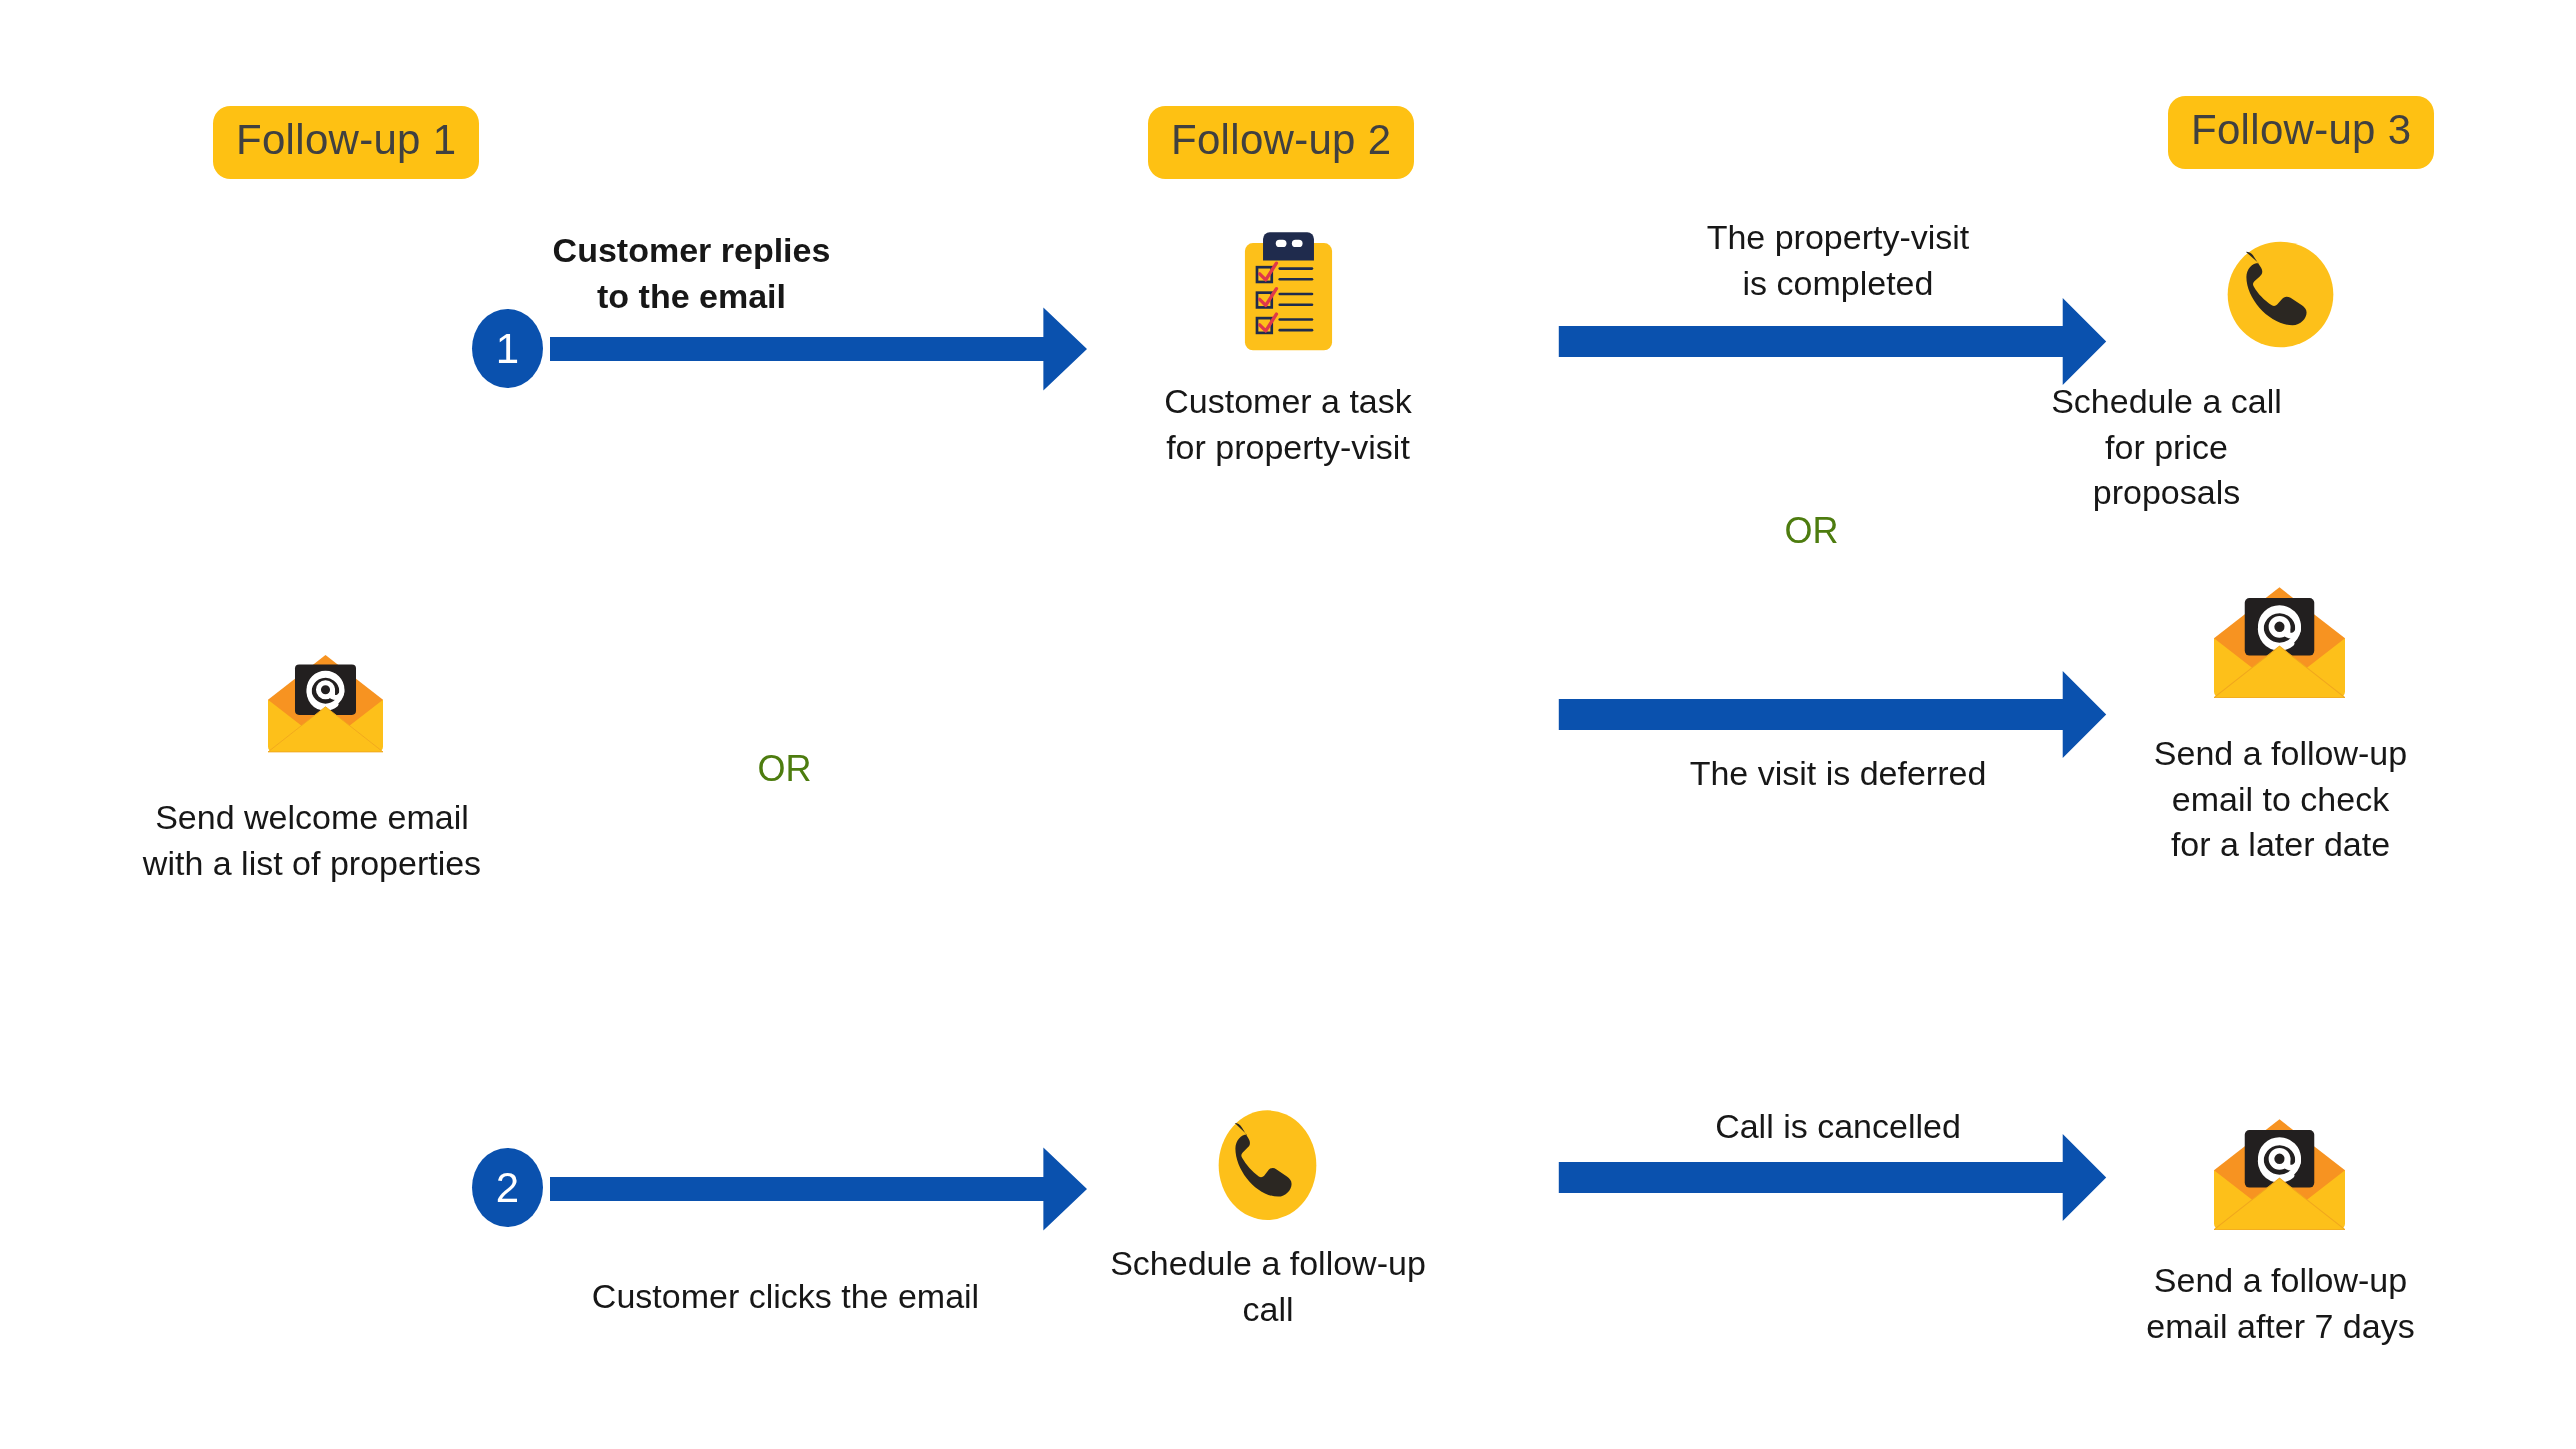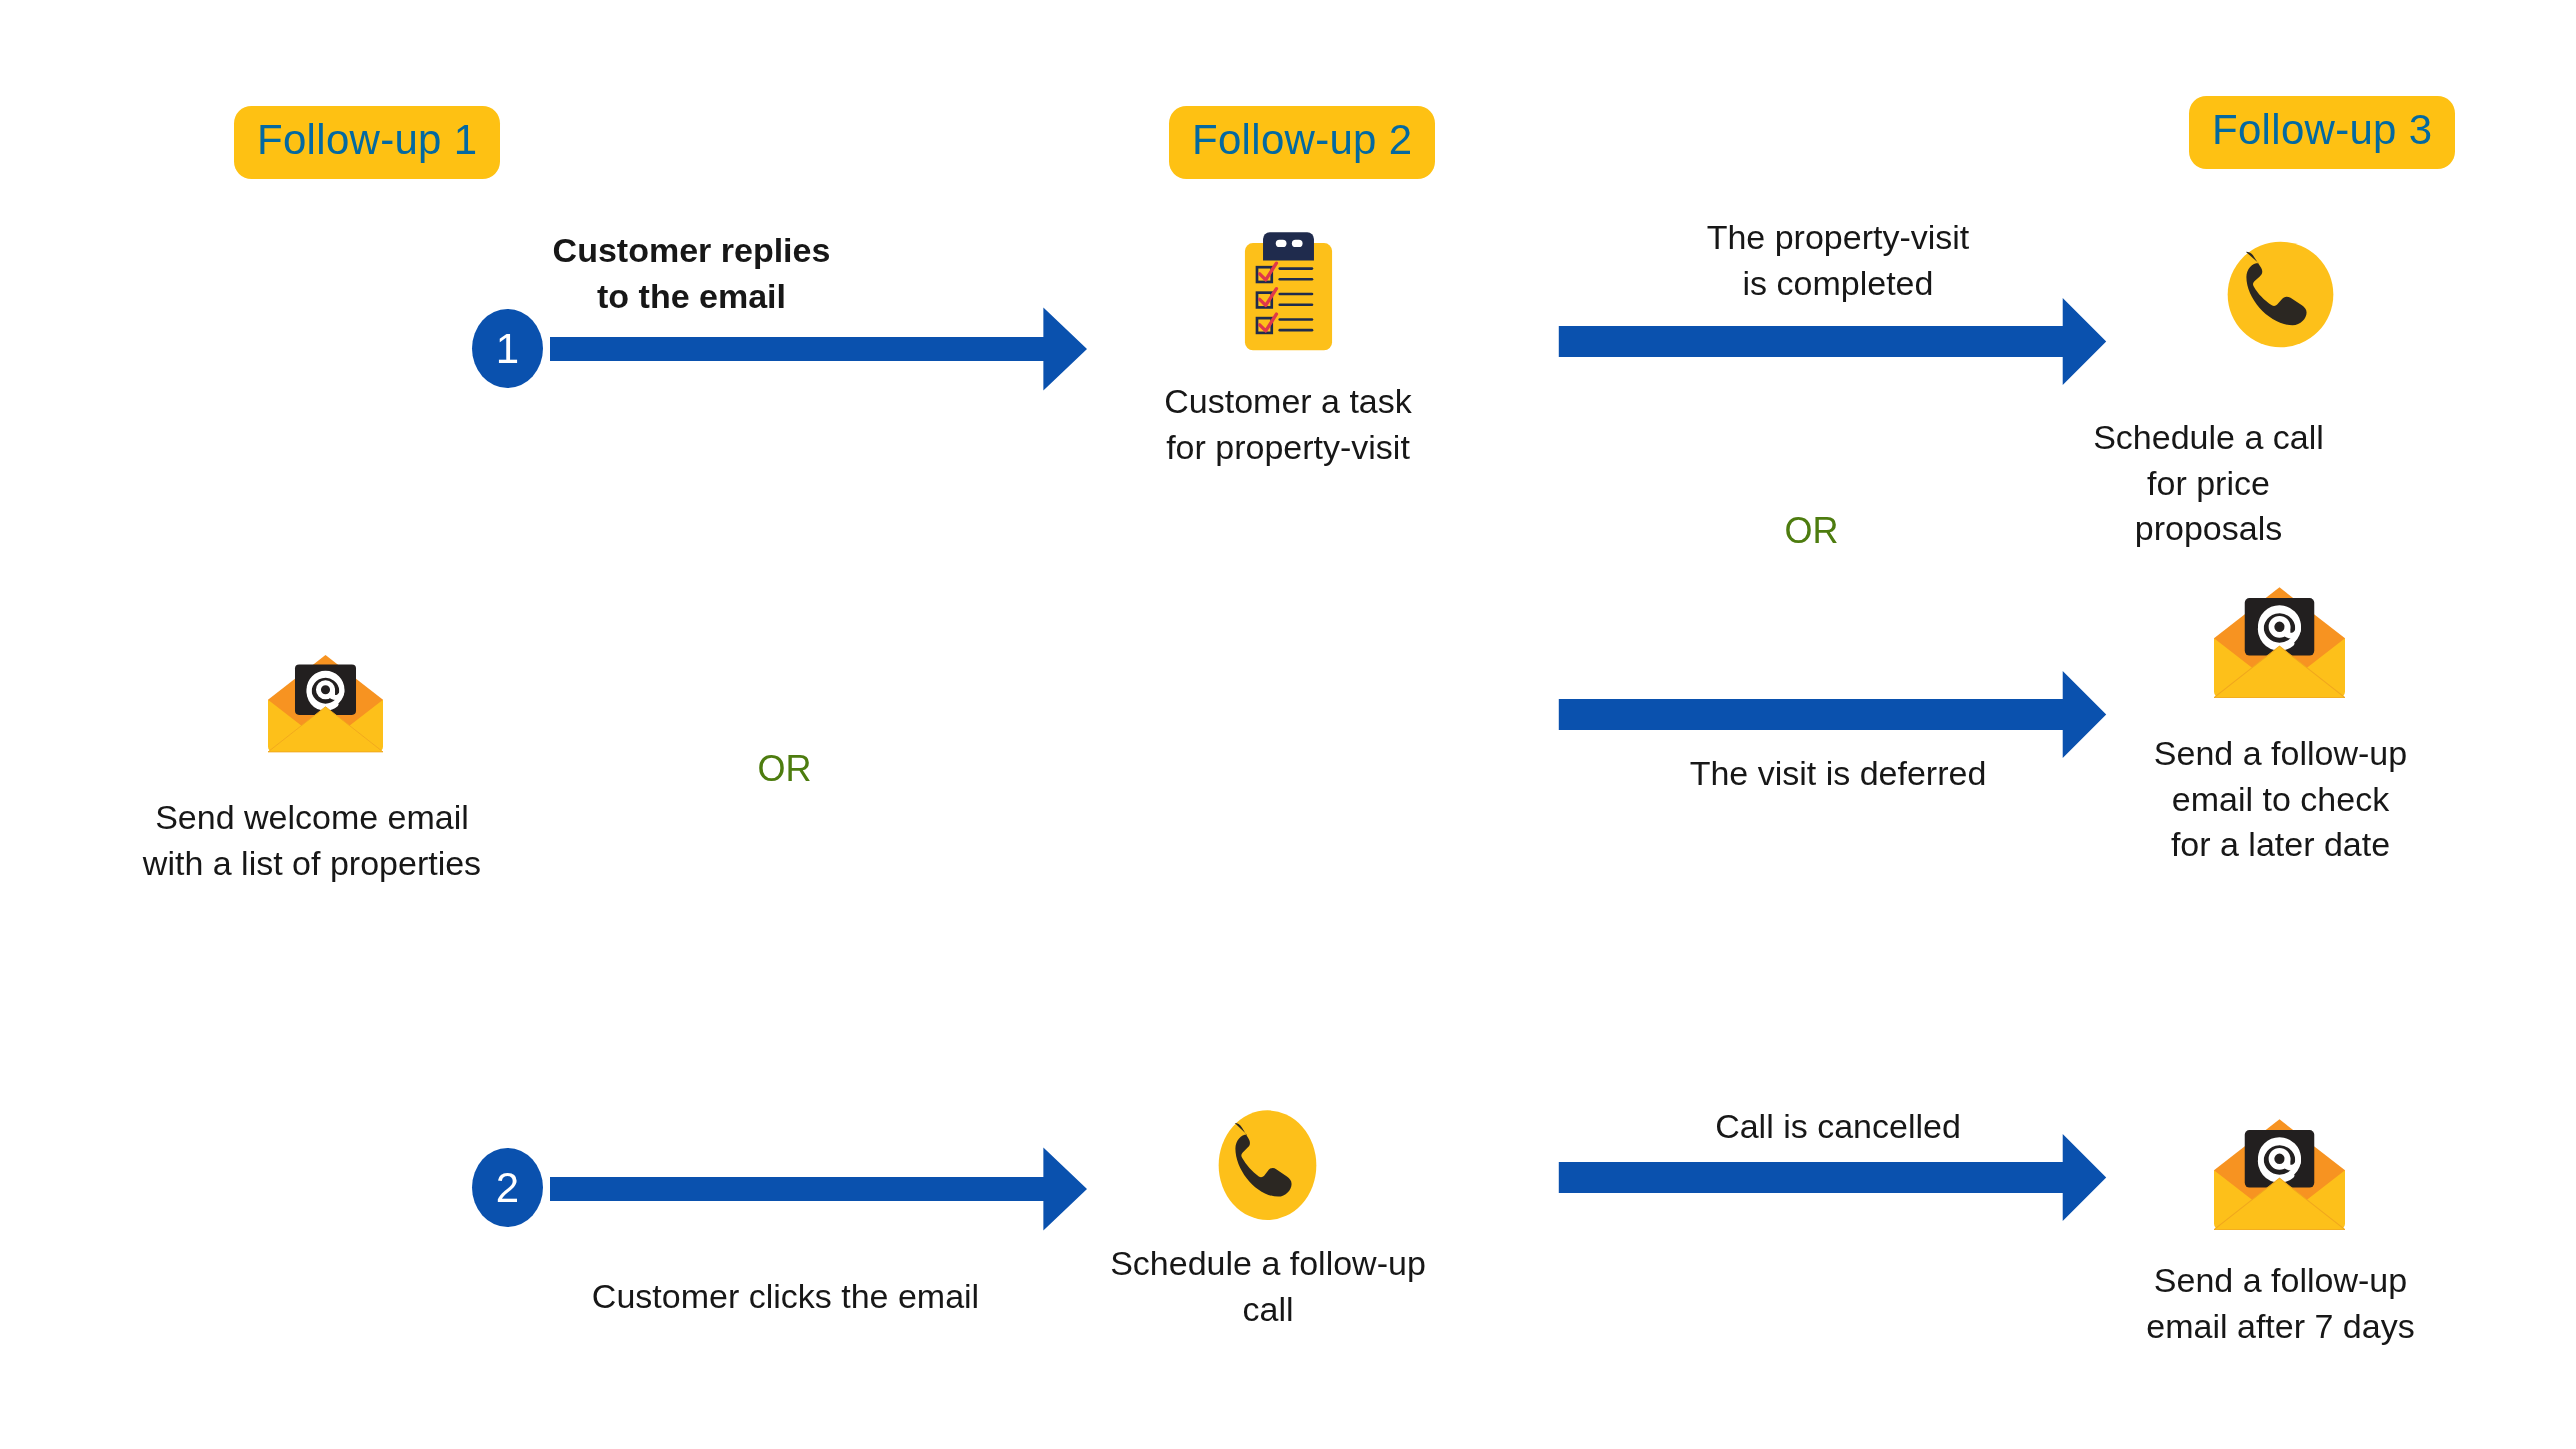--- a/index.html
+++ b/index.html
@@ -18,29 +18,28 @@
     height: 1449px;
     background: #ffffff;
     overflow: hidden;
   }
   .abs { position: absolute; }
 
   
   .stage-badge {
     background: #FEC113;
     border-radius: 17.4px;
-    color: #0369a1;
+    color: #404040;
     font-size: 42px;
     font-weight: 400;
     letter-spacing: 0.3px;
     line-height: 1;
     padding: 13.4px 23px 17.4px 23px;
     white-space: nowrap;
     text-align: center;
-    margin-left: 21px;
   }
 
   
   .arrow { position: absolute; }
   .arrow svg { display: block; }
 
   
   .num-circle {
     position: absolute;
     background: #0A51AE;
@@ -144,21 +143,21 @@
     </svg>
   </div>
 
   <div class="icon" style="left:2227px; top:241px; width:107px; height:107px;">
     <svg viewBox="0 0 160 160" aria-hidden="true">
       <circle cx="80" cy="80" r="79" fill="#FDC01A"></circle>
       <path d="M47 33 c-9 0 -18 9 -18 21 c0 34 36 72 69 72 c12 0 21 -10 21 -19 c0 -5 -3 -8 -7 -11 l-17 -11 c-5 -3 -10 -2 -13 2 l-7 8 c-2 2 -5 3 -8 1 c-11 -7 -21 -17 -27 -28 c-2 -3 -1 -6 1 -8 l8 -7 c4 -3 5 -8 2 -13 l-11 -17 c-3 -5 -7 -7 -12 -7 z" fill="#2B2722"></path>
     </svg>
   </div>
 
-  <div class="caption" style="left:1994px; top:379px; width:429px;margin-top:36px;">Schedule a call
+  <div class="caption" style="left:1952px; top:379px; width:429px;">Schedule a call
 for price
 proposals</div>
 
   <div class="or-label" style="left:1758px; top:513px; width:107px;">OR</div>
 
   <div class="arrow" style="left:1558px; top:671px;">
     <svg width="549" height="87" viewBox="0 0 818 130" aria-hidden="true">
       <path d="M0 42 L753 42 L753 0 L818 65 L753 130 L753 88 L0 88 Z" fill="#0A51AE"></path>
     </svg>
   </div>

